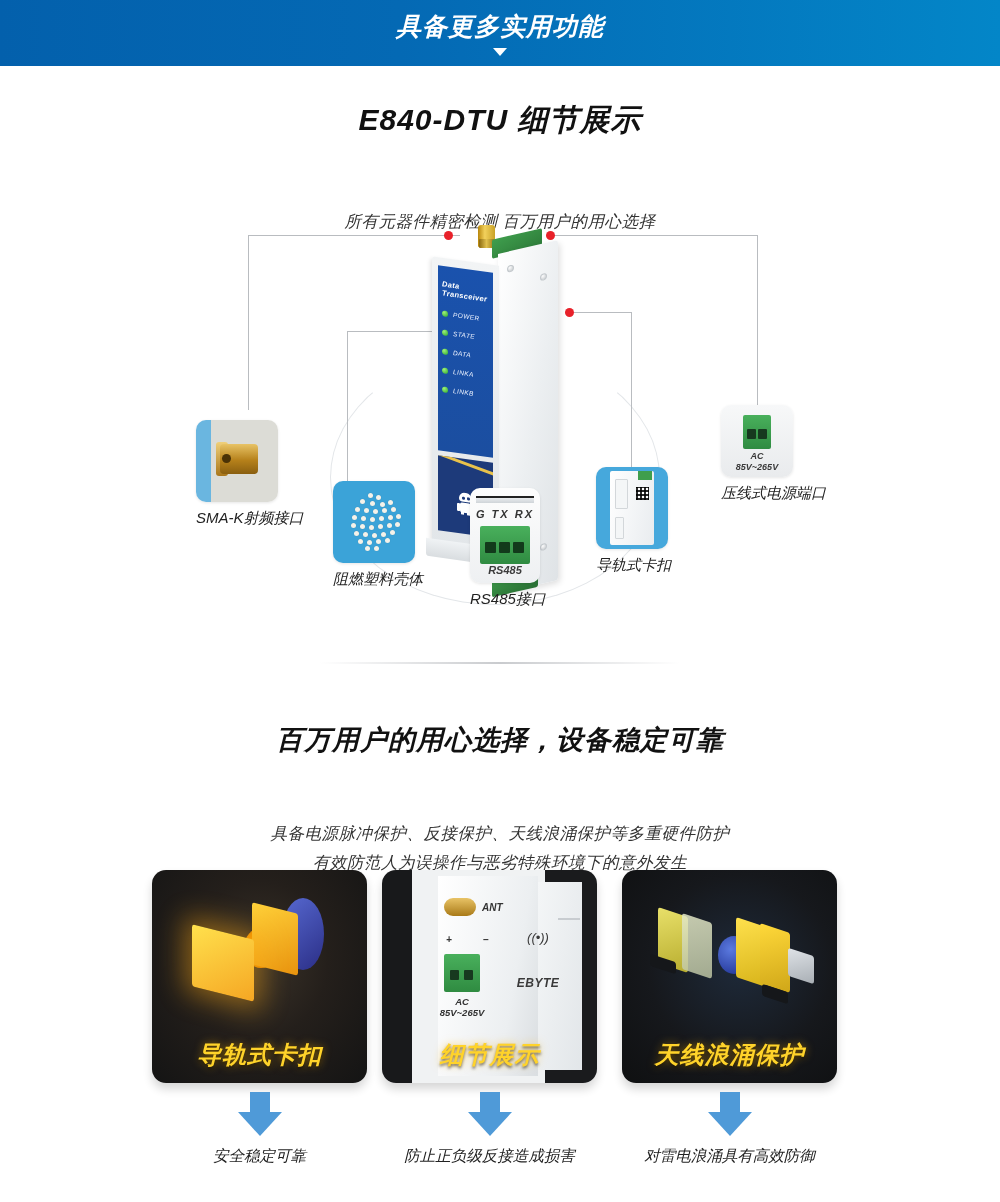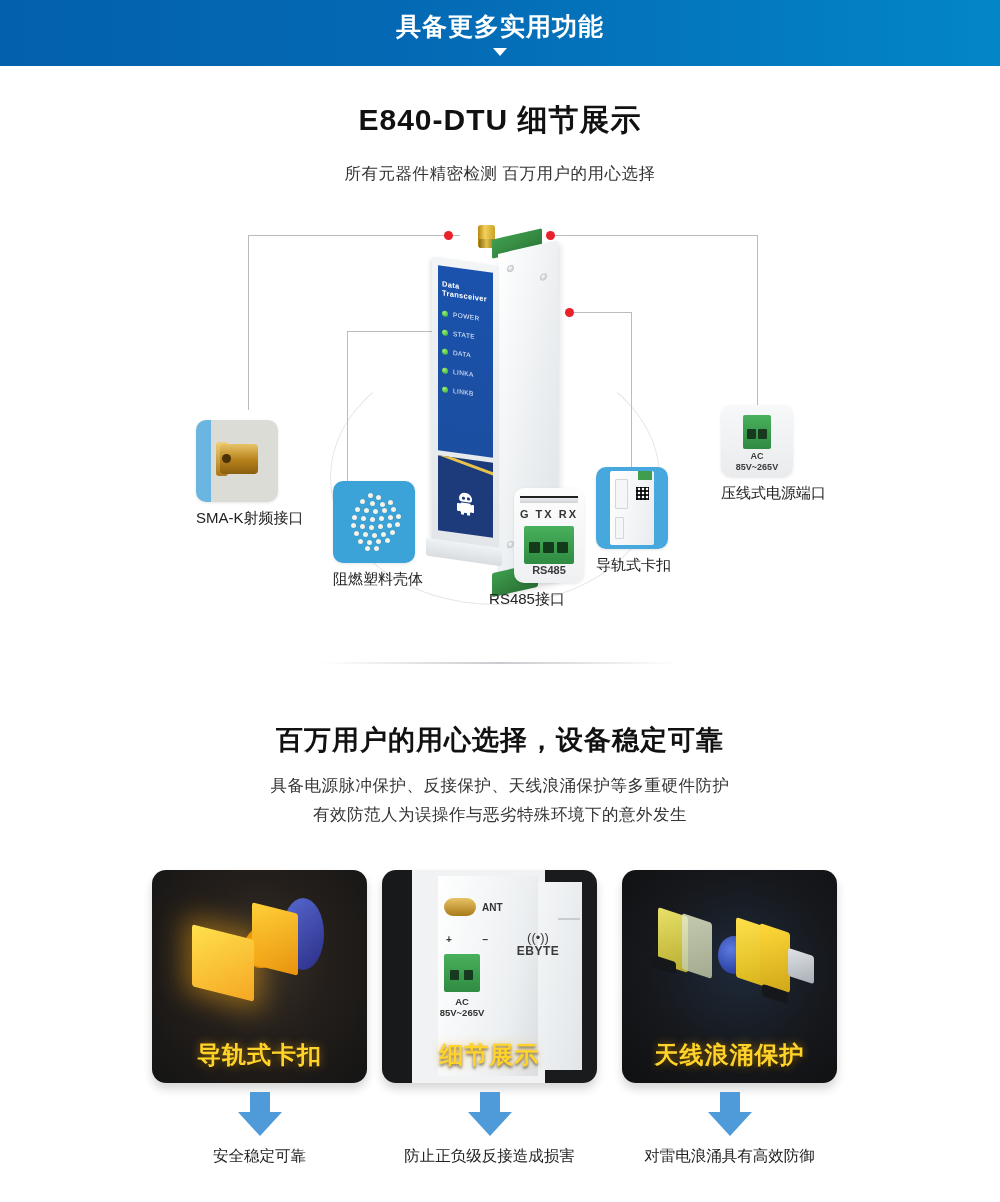--- a/index.html
+++ b/index.html
@@ -4,21 +4,21 @@
 <title>E840-DTU</title>
 <style>
   * { box-sizing: border-box; margin: 0; padding: 0; }
   html, body {
     width: 1000px; height: 1202px;
     background: #ffffff;
     font-family: "Liberation Sans", "DejaVu Sans", sans-serif;
     color: #1a1a1a;
     overflow: hidden;
   }
-  .page { position: relative; width: 844px; height: 1202px; }
+  .page { position: relative; width: 844px; height: 1202px; font-style: italic; }
 
   
   .banner {
     position: absolute; left: 0; top: 0; width: 1000px; height: 66px;
     background: linear-gradient(90deg, #0360ac 0%, #0469b4 40%, #0386c8 100%);
   }
   .banner-title {
     position: absolute; left: 0; top: 0; width: 1000px;
     text-align: center; line-height: 52px;
     color: #ffffff; font-size: 25px; font-weight: bold; letter-spacing: 1px;
@@ -30,21 +30,21 @@
     border-top: 8px solid #ffffff;
   }
 
   
   .sec-title {
     position: absolute; width: 1000px; text-align: center;
     font-size: 30px; font-weight: bold; color: #111; letter-spacing: 1px;
   }
   .sec-sub {
     position: absolute; width: 1000px; text-align: center;
-    font-size: 16.5px; color: #333; letter-spacing: .5px;
+    font-size: 16.5px; color: #333; letter-spacing: .5px; margin-top: 48px;
   }
   #title1 { top: 100px; }
   #sub1   { top: 163px; }
   #title2 { top: 722px; font-size: 27px; }
   #sub2a  { top: 775px; }
   #sub2b  { top: 804px; }
 
   .divider {
     position: absolute; left: 320px; top: 662px; width: 360px; height: 2px;
     background: linear-gradient(90deg, rgba(200,200,200,0) 0%, #c9cbce 50%, rgba(200,200,200,0) 100%);
@@ -178,21 +178,21 @@
     position:absolute; left:26px; top:34px; width:9px;height:9px;border-radius:50%;
     background:#4a3206;
   }
 
   
   .t-pel { width: 82px; height: 82px; background: #3ba3d8; }
   .pellets { position:absolute; left:13px; top:10px; width:56px; height:62px; }
   .pel { position:absolute; width:5px;height:5px;border-radius:50%;background:#f4f2ea;box-shadow:0 0 1px rgba(0,0,0,.2);}
 
   
-  .t-485 { width: 70px; height: 95px; background: linear-gradient(180deg,#fdfdfd,#eef0f2); margin-left: 44px; }
+  .t-485 { width: 70px; height: 95px; background: linear-gradient(180deg,#fdfdfd,#eef0f2); }
   .t485-top { position:absolute; left:6px; top:8px; width:58px; height:7px; background:linear-gradient(180deg,#e9ecef,#cfd4d8); border-top:2px solid #222;}
   .t485-pins { position:absolute; left:6px; top:20px; width:58px; text-align:center;
                font-size:11px; font-weight:bold; color:#333; letter-spacing:2px;}
   .t485-conn {
     position:absolute; left:10px; top:38px; width:50px; height:38px;
     background: linear-gradient(180deg,#49b05c,#2f8b41);
     border-radius: 2px;
   }
   .t485-slot { position:absolute; top:16px; width:11px;height:11px;background:#123a1b;border-radius:1px;}
   .t485-txt { position:absolute; left:0; top:76px; width:70px; text-align:center;
@@ -274,21 +274,21 @@
   .p2-right { position:absolute; left:156px; top:12px; width:44px; height:188px;
               background: linear-gradient(100deg,#f4f6f7,#e2e6e9); }
   .p2-sma { position:absolute; left:62px; top:28px; width:32px;height:18px;
             background: linear-gradient(180deg,#e8c366,#a97a18); border-radius:9px;}
   .p2-lbl { position:absolute; font-size:10px; font-weight:bold; color:#333;}
   .p2-conn { position:absolute; left:62px; top:84px; width:36px;height:38px;
              background: linear-gradient(180deg,#49b05c,#2f8b41); border-radius:2px;}
   .p2-ac { position:absolute; left:50px; top:126px; width:60px; text-align:center;
            font-size:9.5px; font-weight:bold; color:#333; line-height:11px;}
   .p2-logo { position:absolute; left:128px; top:62px; width:56px; text-align:center;}
-  .p2-logo-t { font-size:12px; font-weight:bold; color:#3a3a3a; letter-spacing:.5px;}
+  .p2-logo-t { font-size:12px; font-weight:bold; color:#3a3a3a; letter-spacing:.5px;margin-top:32px;}
   .p2-wave { font-size:13px; color:#3a3a3a; line-height:12px;}
   .p2-fine { position:absolute; left:176px; top:48px; width:22px; height:2px; background:#c8ccd0;}
 </style>
 </head>
 <body>
 
 <div class="page">
 
   <div class="banner">
     <div class="banner-title">具备更多实用功能</div>

